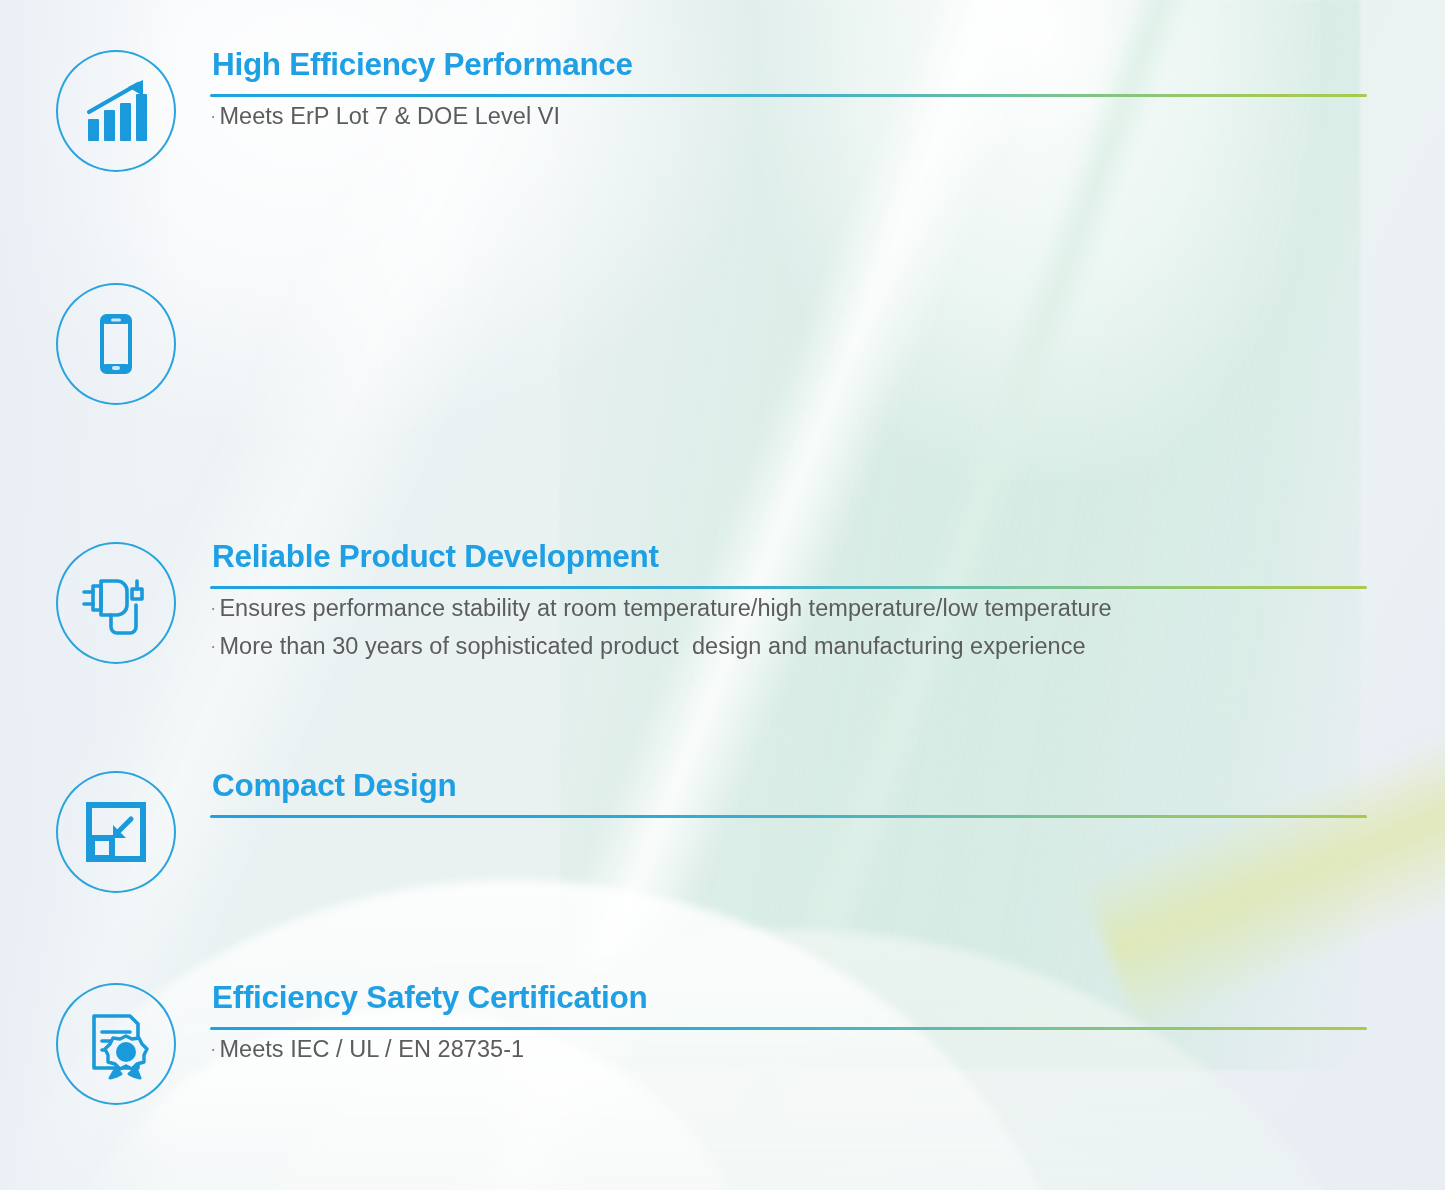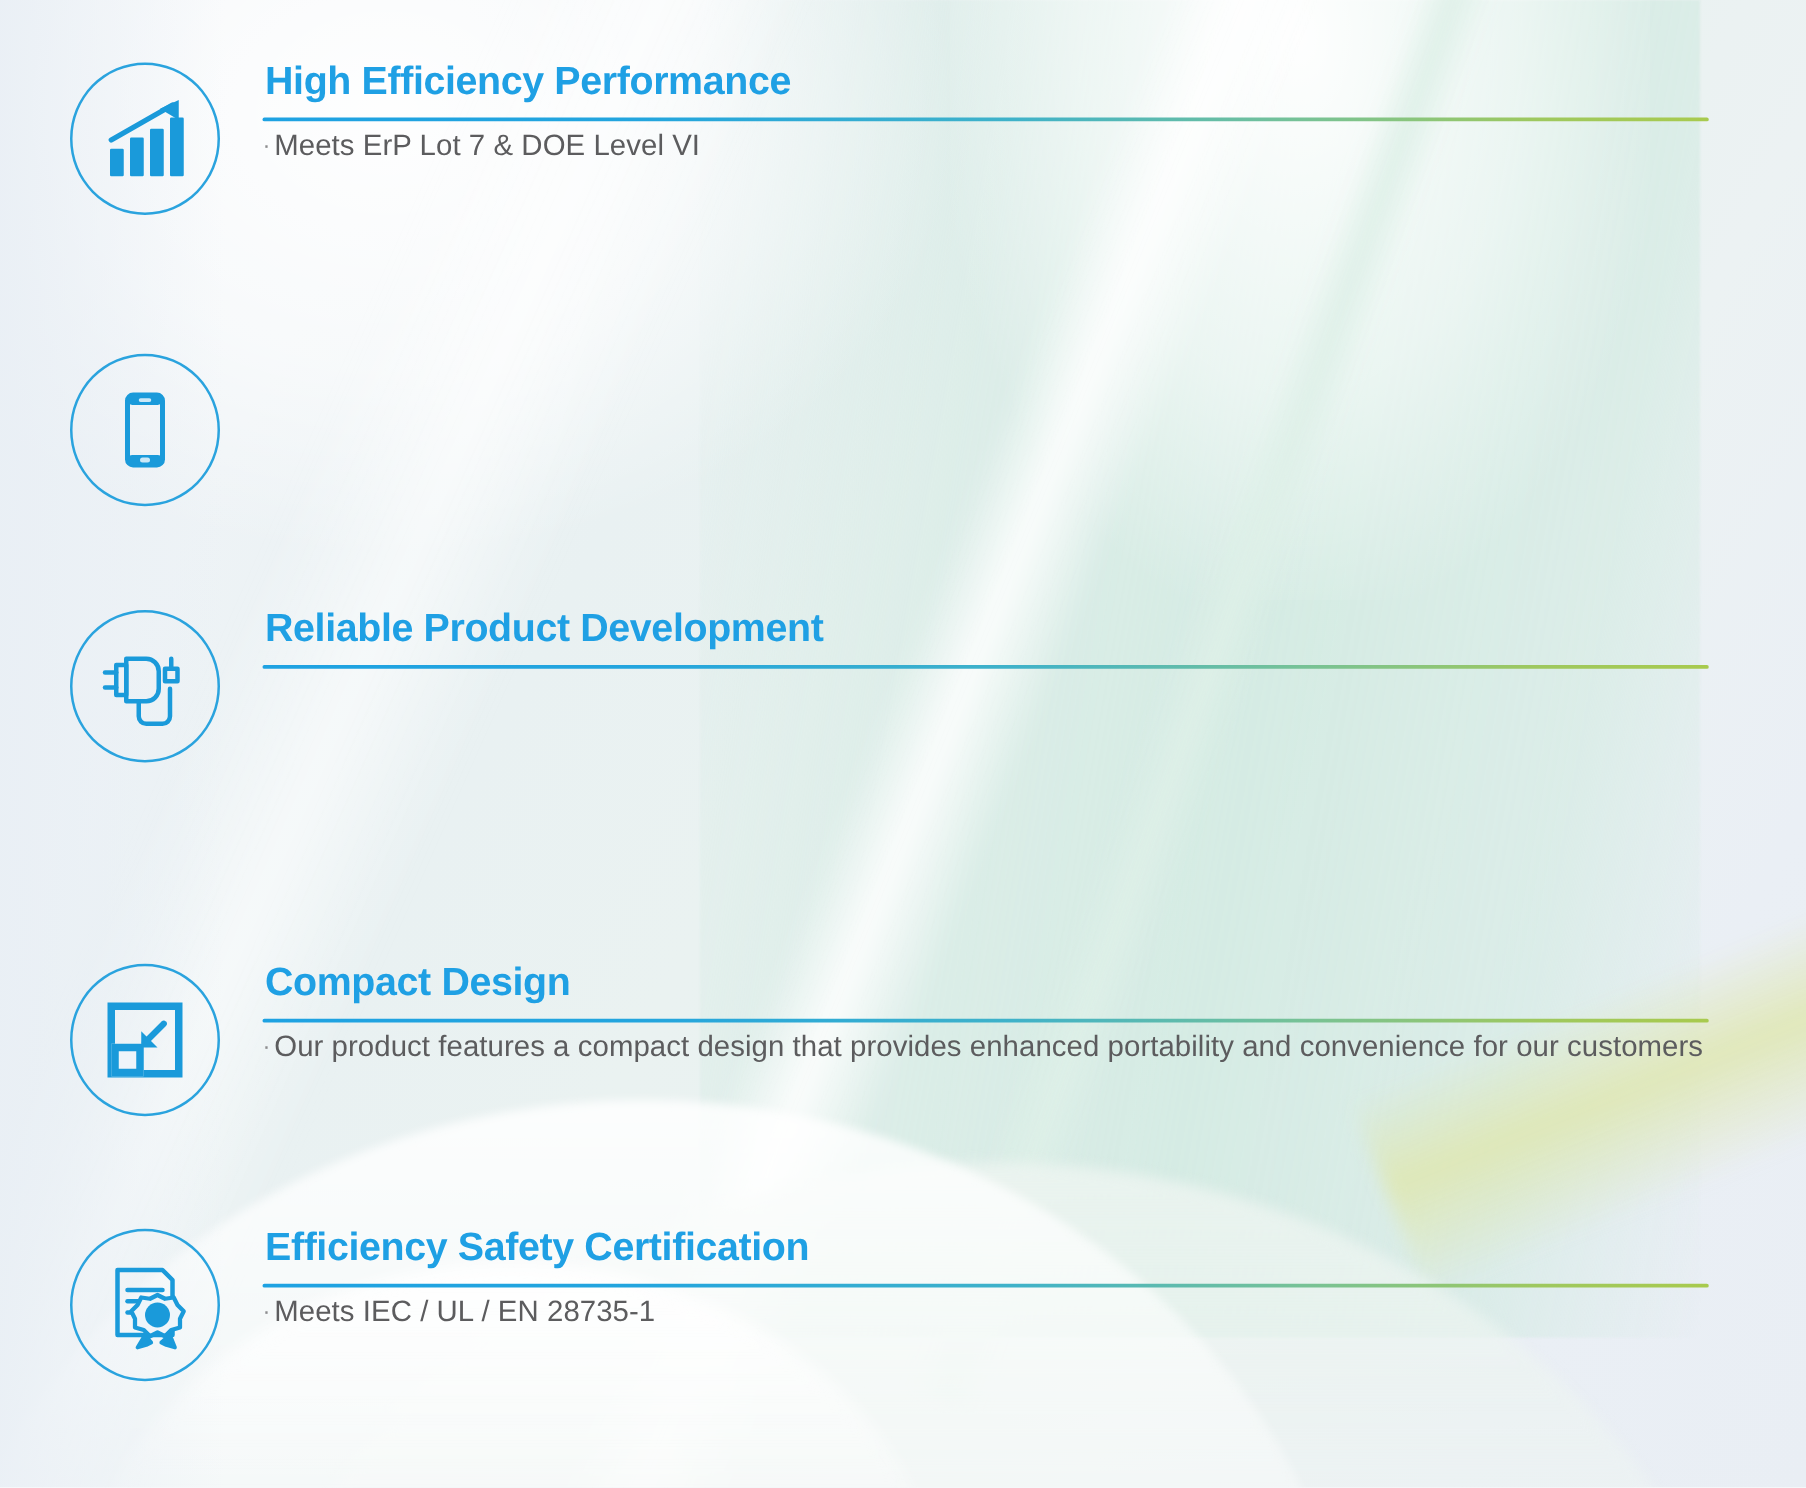--- a/index.html
+++ b/index.html
@@ -274,58 +274,59 @@
         <svg width="72" height="72" viewBox="0 0 72 72" aria-hidden="true">
           <rect x="22" y="8" width="28" height="56" rx="4.5" ry="4.5" fill="none" stroke="#1a9ada" stroke-width="4"></rect>
           <rect x="22" y="8" width="28" height="8" rx="4" ry="4" fill="#1a9ada"></rect>
           <rect x="22" y="56" width="28" height="8" rx="4" ry="4" fill="#1a9ada"></rect>
           <rect x="31" y="10.5" width="10" height="3" rx="1.5" fill="#cbe8f7"></rect>
           <rect x="32" y="58" width="8" height="4" rx="2" fill="#cbe8f7"></rect>
         </svg>
       </div>
     </div>
 
-    <div class="feature" style="top:486px">
+    <div class="feature" style="top:540px">
       <div class="feature-icon">
         <svg width="76" height="72" viewBox="0 0 76 72" aria-hidden="true">
           <g fill="none" stroke="#1a9ada" stroke-width="3.6" stroke-linecap="round" stroke-linejoin="round">
             <path d="M23 14 h16 a10 10 0 0 1 10 10 v14 a10 10 0 0 1 -10 10 h-16 z"></path>
             <rect x="15" y="19" width="8" height="24"></rect>
             <line x1="6" y1="25" x2="15" y2="25"></line>
             <line x1="6" y1="37" x2="15" y2="37"></line>
             <path d="M33 48 v12 a6 6 0 0 0 6 6 h13 a6 6 0 0 0 6 -6 v-22"></path>
             <rect x="54" y="22" width="10" height="10"></rect>
             <line x1="59" y1="14" x2="59" y2="22"></line>
           </g>
         </svg>
       </div>
       <div class="feature-body">
         <h2 class="feature-title">Reliable Product Development</h2>
         <div class="feature-rule"></div>
+        <div class="feature-lines">
+          <div class="feature-line"><span class="bullet-dot">·</span><span class="txt">Ensures performance stability at room temperature/high temperature/low temperature</span></div>
+          <div class="feature-line"><span class="bullet-dot">·</span><span class="txt">More than 30 years of sophisticated product  design and manufacturing experience</span></div>
+        </div>
       </div>
     </div>
 
     <div class="feature" style="top:769px">
       <div class="feature-icon">
         <svg width="70" height="70" viewBox="0 0 70 70" aria-hidden="true">
           <path d="M8 8 H62 V62 H8 Z" fill="none" stroke="#1a9ada" stroke-width="6"></path>
           <rect x="8" y="38" width="26" height="26" fill="#eef5fa"></rect>
           <rect x="11" y="41" width="20" height="20" fill="none" stroke="#1a9ada" stroke-width="6"></rect>
           <g stroke="#1a9ada" stroke-width="5" stroke-linecap="round" fill="none">
             <line x1="50" y1="22" x2="35" y2="37"></line>
           </g>
           <polygon points="32,41 45,41 32,28" fill="#1a9ada"></polygon>
         </svg>
       </div>
       <div class="feature-body">
         <h2 class="feature-title">Compact Design</h2>
         <div class="feature-rule"></div>
-        <div class="feature-lines">
-          <div class="feature-line"><span class="bullet-dot">·</span><span class="txt">Our product features a compact design that provides enhanced portability and convenience for our customers</span></div>
-        </div>
       </div>
     </div>
 
     <div class="feature" style="top:981px">
       <div class="feature-icon">
         <svg width="72" height="72" viewBox="0 0 72 72" aria-hidden="true">
           <g fill="none" stroke="#1a9ada" stroke-width="3.6" stroke-linejoin="round" stroke-linecap="round">
             <path d="M14 8 H50 L58 16 V60 H14 Z"></path>
             <line x1="22" y1="24" x2="50" y2="24"></line>
             <line x1="22" y1="33" x2="50" y2="33"></line>

